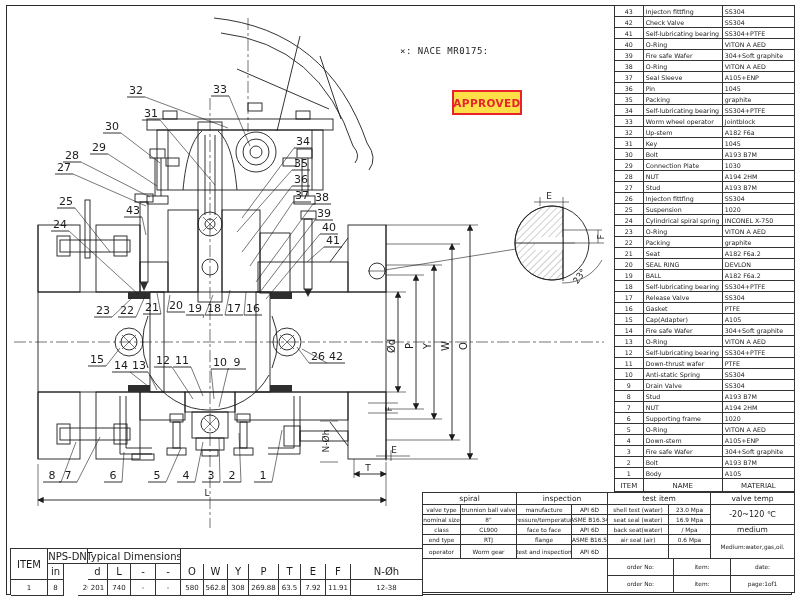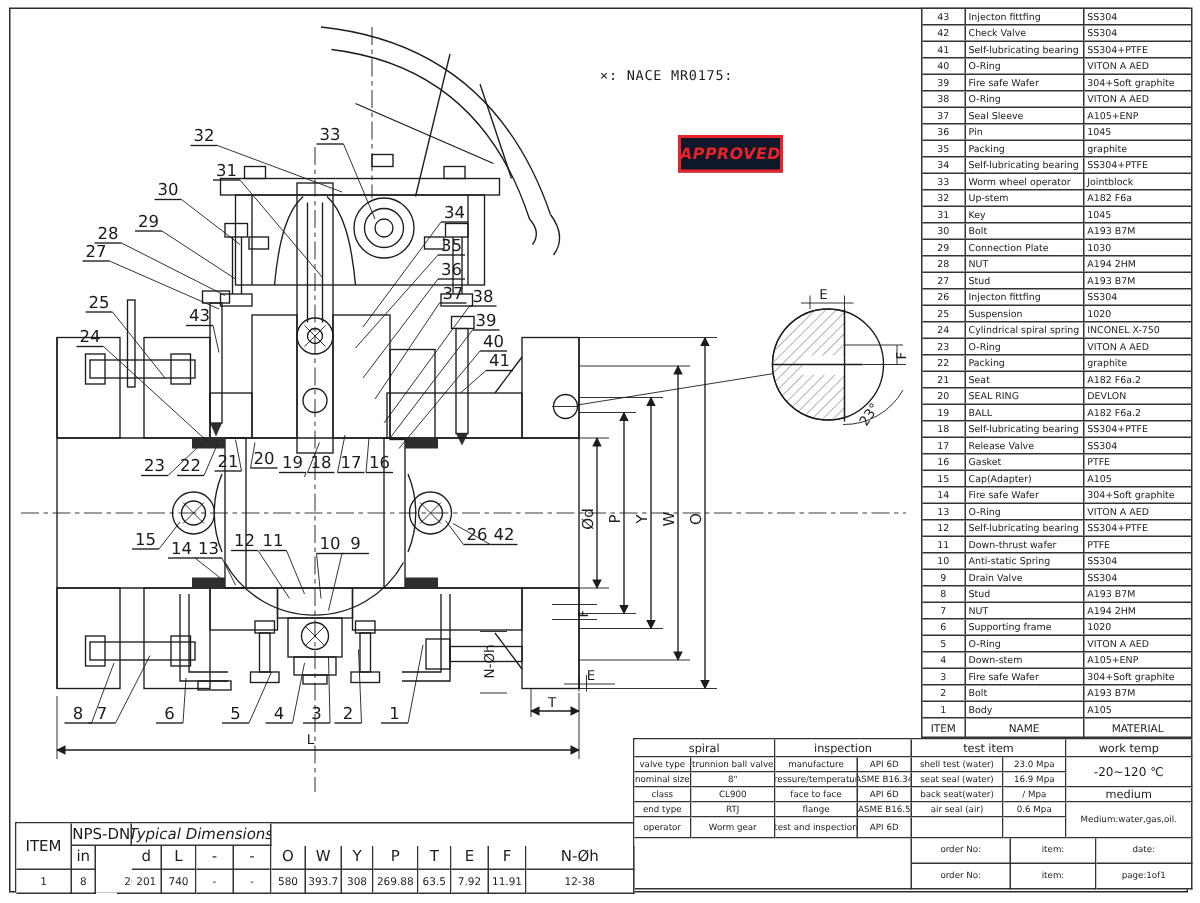--- a/index.html
+++ b/index.html
@@ -14,21 +14,21 @@
   .cl{stroke:#3a3a3a;stroke-width:0.7;fill:none;stroke-dasharray:12 3 3 3;}
   .dark{fill:#2e2e2e;stroke:none;}
   .callout-num{font-size:11px;fill:#1c1c1c;text-anchor:middle;}
   .dim-label{font-size:10px;fill:#1c1c1c;text-anchor:middle;}
   .small-label{font-size:9px;fill:#1c1c1c;text-anchor:middle;}
   
   #nace-note{position:absolute;left:400px;top:46px;font-size:9px;letter-spacing:0.5px;
        font-family:"DejaVu Sans Mono",monospace;}
   #approved-stamp{position:absolute;left:452px;top:90px;width:66px;height:21px;
        border:2.5px solid #e8232a;color:#e8232a;font-weight:bold;font-size:10.5px;
-       display:flex;align-items:center;justify-content:center;letter-spacing:0.4px;background:#0f172a;font-style:italic;}
+       display:flex;align-items:center;justify-content:center;letter-spacing:0.4px;background:#fde047;}
   
   #parts-table{position:absolute;left:614px;top:5px;width:181px;height:487px;
        border:1px solid #333;box-sizing:border-box;background:#fff;}
   .pt-row{display:flex;height:11px;box-sizing:border-box;border-bottom:1px solid #333;}
   .pt-row.header{height:13px;border-bottom:none;}
   .pt-c{box-sizing:border-box;border-right:1px solid #333;font-size:6.3px;
        display:flex;align-items:center;overflow:hidden;white-space:nowrap;}
   .pt-c.item{width:29px;justify-content:center;}
   .pt-c.name{width:80px;padding-left:2px;}
   .pt-c.mat{width:72px;padding-left:2px;border-right:none;text-align:center;}
@@ -720,21 +720,21 @@
     <div class="pt-row header">
       <div class="pt-c item">ITEM</div>
       <div class="pt-c name">NAME</div>
       <div class="pt-c mat">MATERIAL</div>
     </div>
   </div>
 <div id="title-block">
     <div class="abs-cell tb-h" style="left: 0px; top: 0px; width: 94px; height: 12px;">spiral</div>
     <div class="abs-cell tb-h" style="left: 94px; top: 0px; width: 91px; height: 12px;">inspection</div>
     <div class="abs-cell tb-h" style="left: 185px; top: 0px; width: 103px; height: 12px;">test item</div>
-    <div class="abs-cell tb-h" style="left: 288px; top: 0px; width: 84px; height: 12px;">work temp</div>
+    <div class="abs-cell tb-h" style="left: 288px; top: 0px; width: 84px; height: 12px;">valve temp</div>
     <div class="abs-cell" style="left: 0px; top: 12px; width: 38px; height: 10px;">valve type</div>
     <div class="abs-cell" style="left: 38px; top: 12px; width: 56px; height: 10px;">trunnion ball valve</div>
     <div class="abs-cell" style="left: 94px; top: 12px; width: 55px; height: 10px;">manufacture</div>
     <div class="abs-cell" style="left: 149px; top: 12px; width: 36px; height: 10px;">API 6D</div>
     <div class="abs-cell" style="left: 185px; top: 12px; width: 61px; height: 10px;">shell test (water)</div>
     <div class="abs-cell" style="left: 246px; top: 12px; width: 42px; height: 10px;">23.0 Mpa</div>
     <div class="abs-cell" style="left: 0px; top: 22px; width: 38px; height: 10px;">nominal size</div>
     <div class="abs-cell" style="left: 38px; top: 22px; width: 56px; height: 10px;">8"</div>
     <div class="abs-cell" style="left: 94px; top: 22px; width: 55px; height: 10px;">pressure/temperature</div>
     <div class="abs-cell" style="left: 149px; top: 22px; width: 36px; height: 10px;">ASME B16.34</div>
@@ -765,21 +765,21 @@
     <div class="abs-cell" style="left: 185px; top: 66px; width: 66px; height: 17px;">order No:</div>
     <div class="abs-cell" style="left: 251px; top: 66px; width: 57px; height: 17px;">item:</div>
     <div class="abs-cell" style="left: 308px; top: 66px; width: 64px; height: 17px;">date:</div>
     <div class="abs-cell" style="left: 185px; top: 83px; width: 66px; height: 17px;">order No:</div>
     <div class="abs-cell" style="left: 251px; top: 83px; width: 57px; height: 17px;">item:</div>
     <div class="abs-cell" style="left: 308px; top: 83px; width: 64px; height: 17px;">page:1of1</div>
   </div>
 <div id="flange-table">
     <div class="abs-cell ft-h" style="left: 0px; top: 0px; width: 37px; height: 31px;">ITEM</div>
     <div class="abs-cell ft-h" style="left: 37px; top: 0px; width: 40px; height: 15px;">NPS-DN</div>
-    <div class="abs-cell ft-h" style="left: 77px; top: 0px; width: 93px; height: 15px; font-style: italic;">Typical Dimensions</div>
+    <div class="abs-cell ft-h" style="left: 77px; top: 0px; width: 93px; height: 15px;">Typical Dimensions</div>
     <div class="abs-cell ft-h" style="left: 37px; top: 15px; width: 16px; height: 16px;">in</div>
     <div class="abs-cell ft-h" style="left: 53px; top: 15px; width: 24px; height: 16px; margin-top: 44px;">mm</div>
     <div class="abs-cell ft-h" style="left: 77px; top: 15px; width: 20px; height: 16px;">d</div>
     <div class="abs-cell ft-h" style="left: 97px; top: 15px; width: 23px; height: 16px;">L</div>
     <div class="abs-cell ft-h" style="left: 120px; top: 15px; width: 25px; height: 16px;">-</div>
     <div class="abs-cell ft-h" style="left: 145px; top: 15px; width: 25px; height: 16px;">-</div>
     <div class="abs-cell ft-h" style="left: 170px; top: 15px; width: 23px; height: 16px;">O</div>
     <div class="abs-cell ft-h" style="left: 193px; top: 15px; width: 24px; height: 16px;">W</div>
     <div class="abs-cell ft-h" style="left: 217px; top: 15px; width: 21px; height: 16px;">Y</div>
     <div class="abs-cell ft-h" style="left: 238px; top: 15px; width: 30px; height: 16px;">P</div>
@@ -788,20 +788,20 @@
     <div class="abs-cell ft-h" style="left: 315px; top: 15px; width: 25px; height: 16px;">F</div>
     <div class="abs-cell ft-h" style="left: 340px; top: 15px; width: 72px; height: 16px;">N-Øh</div>
     <div class="abs-cell" style="left: 0px; top: 31px; width: 37px; height: 16px;">1</div>
     <div class="abs-cell" style="left: 37px; top: 31px; width: 16px; height: 16px;">8</div>
     <div class="abs-cell" style="left: 67px; top: 31px; width: 24px; height: 16px;">200</div>
     <div class="abs-cell" style="left: 77px; top: 31px; width: 20px; height: 16px;">201</div>
     <div class="abs-cell" style="left: 97px; top: 31px; width: 23px; height: 16px;">740</div>
     <div class="abs-cell" style="left: 120px; top: 31px; width: 25px; height: 16px;">-</div>
     <div class="abs-cell" style="left: 145px; top: 31px; width: 25px; height: 16px;">-</div>
     <div class="abs-cell" style="left: 170px; top: 31px; width: 23px; height: 16px;">580</div>
-    <div class="abs-cell" style="left: 193px; top: 31px; width: 24px; height: 16px;">393.7</div>
+    <div class="abs-cell" style="left: 193px; top: 31px; width: 24px; height: 16px;">562.8</div>
     <div class="abs-cell" style="left: 217px; top: 31px; width: 21px; height: 16px;">308</div>
     <div class="abs-cell" style="left: 238px; top: 31px; width: 30px; height: 16px;">269.88</div>
     <div class="abs-cell" style="left: 268px; top: 31px; width: 22px; height: 16px;">63.5</div>
     <div class="abs-cell" style="left: 290px; top: 31px; width: 25px; height: 16px;">7.92</div>
     <div class="abs-cell" style="left: 315px; top: 31px; width: 25px; height: 16px;">11.91</div>
     <div class="abs-cell" style="left: 340px; top: 31px; width: 72px; height: 16px;">12-38</div>
   </div>
 
 </body></html>

